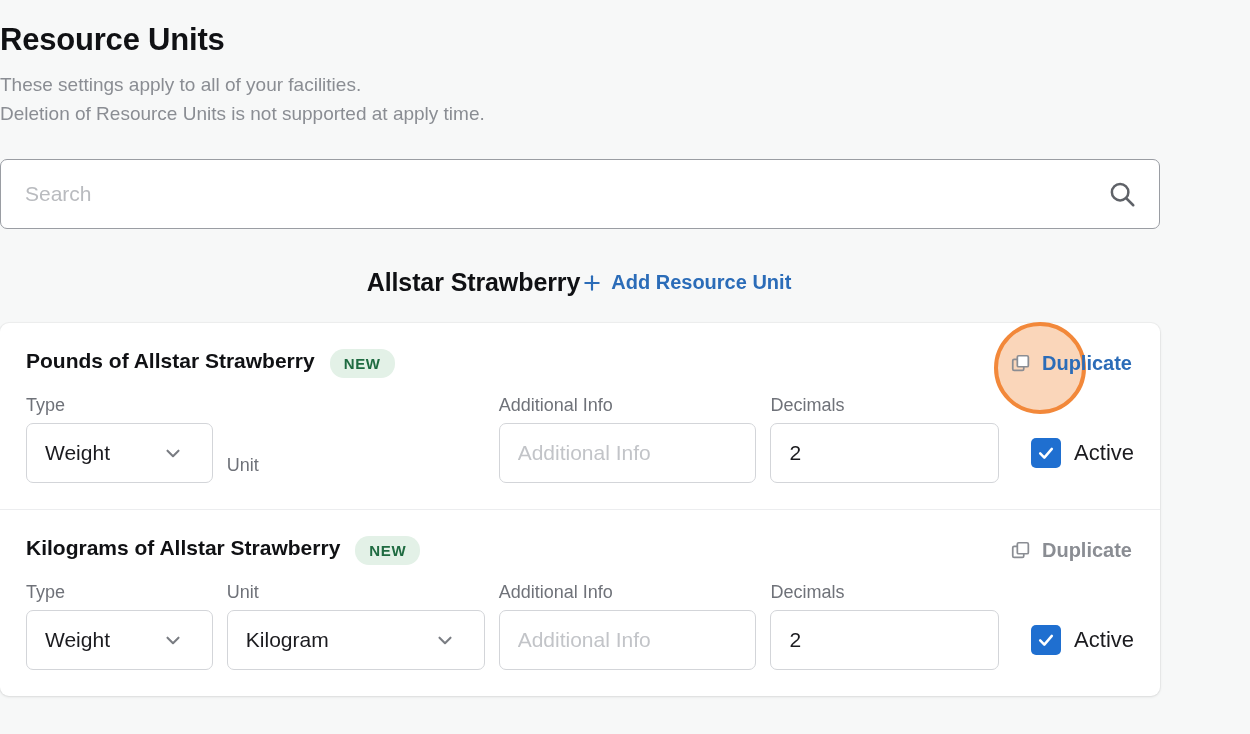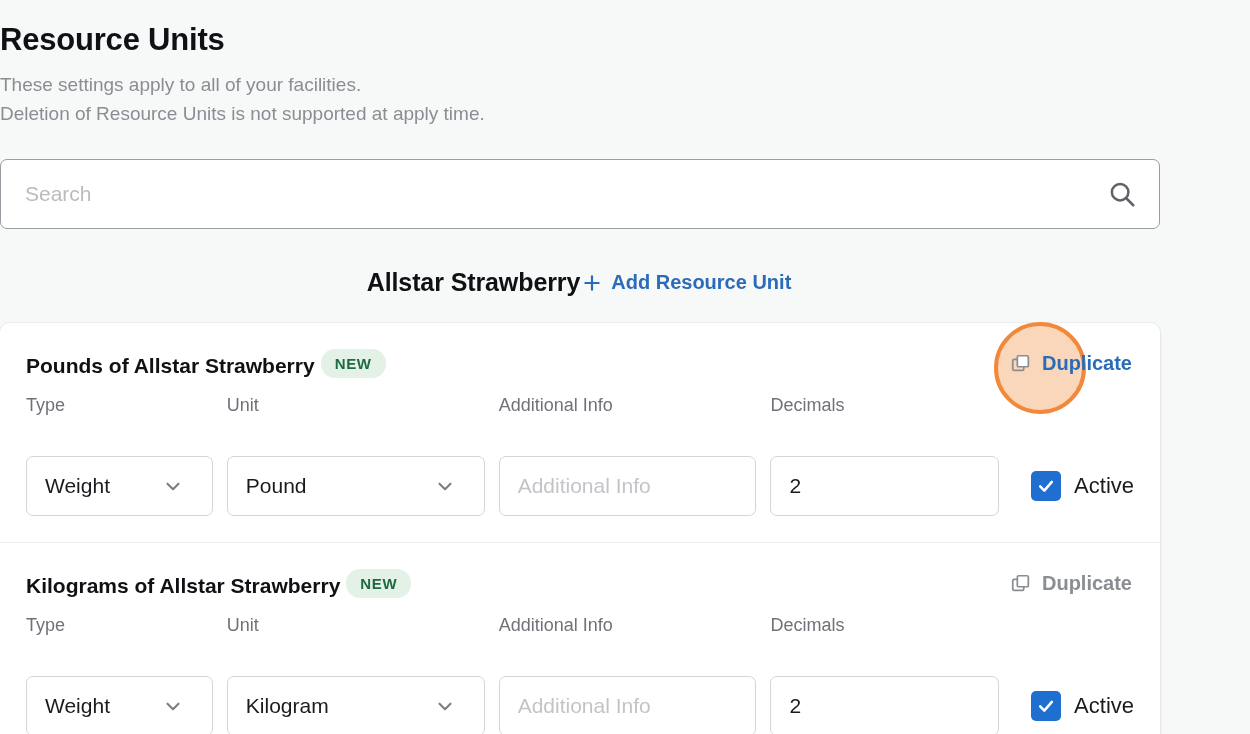--- a/index.html
+++ b/index.html
@@ -117,22 +117,22 @@
   .unit-row + .unit-row { border-top: 1px solid #ecedef; }
 
   .unit-row-head {
     display: flex;
     align-items: center;
     justify-content: space-between;
     height: 38px;
   }
   .unit-row-head-left {
     display: flex;
-    align-items: flex-end;
-    gap: 6px;
+    align-items: flex-start;
+    gap: 15px;
   }
   .unit-name {
     font-size: 21px;
     font-weight: bold;
     color: #101114;
     white-space: nowrap;
   }
   .badge-new {
     background: #e3f1e7;
     color: #1f6b41;
@@ -162,21 +162,21 @@
   .dup-btn.active { color: #2b6cb8; }
   .dup-icon { width: 22px; height: 22px; display:block; }
 
   
   .fields {
     margin-top: 12px;
     display: flex;
     align-items: flex-end;
     gap: 14px;
   }
-  .field { display: flex; flex-direction: column; gap: 33px; }
+  .field { display: flex; flex-direction: column; }
   .field-label {
     font-size: 18px;
     color: #6f7279;
     margin-bottom: 7px;
     white-space: nowrap;
   }
 
   .select-box, .text-box {
     height: 60px;
     background: #ffffff;
@@ -299,28 +299,20 @@
               <span class="chev-icon">
                 <svg viewBox="0 0 24 24" width="22" height="22" fill="none" stroke="#7a7d83" stroke-width="2.3" stroke-linecap="round" stroke-linejoin="round">
                   <polyline points="6,9.5 12,15.5 18,9.5"></polyline>
                 </svg>
               </span>
             </div>
           </div>
 
           <div class="field f-unit">
             <span class="field-label">Unit</span>
-            <div class="select-box">
-              <span>Pound</span>
-              <span class="chev-icon">
-                <svg viewBox="0 0 24 24" width="22" height="22" fill="none" stroke="#7a7d83" stroke-width="2.3" stroke-linecap="round" stroke-linejoin="round">
-                  <polyline points="6,9.5 12,15.5 18,9.5"></polyline>
-                </svg>
-              </span>
-            </div>
           </div>
 
           <div class="field f-addl">
             <span class="field-label">Additional Info</span>
             <div class="text-box">
               <input type="text" placeholder="Additional Info" style="">
             </div>
           </div>
 
           <div class="field f-dec">

